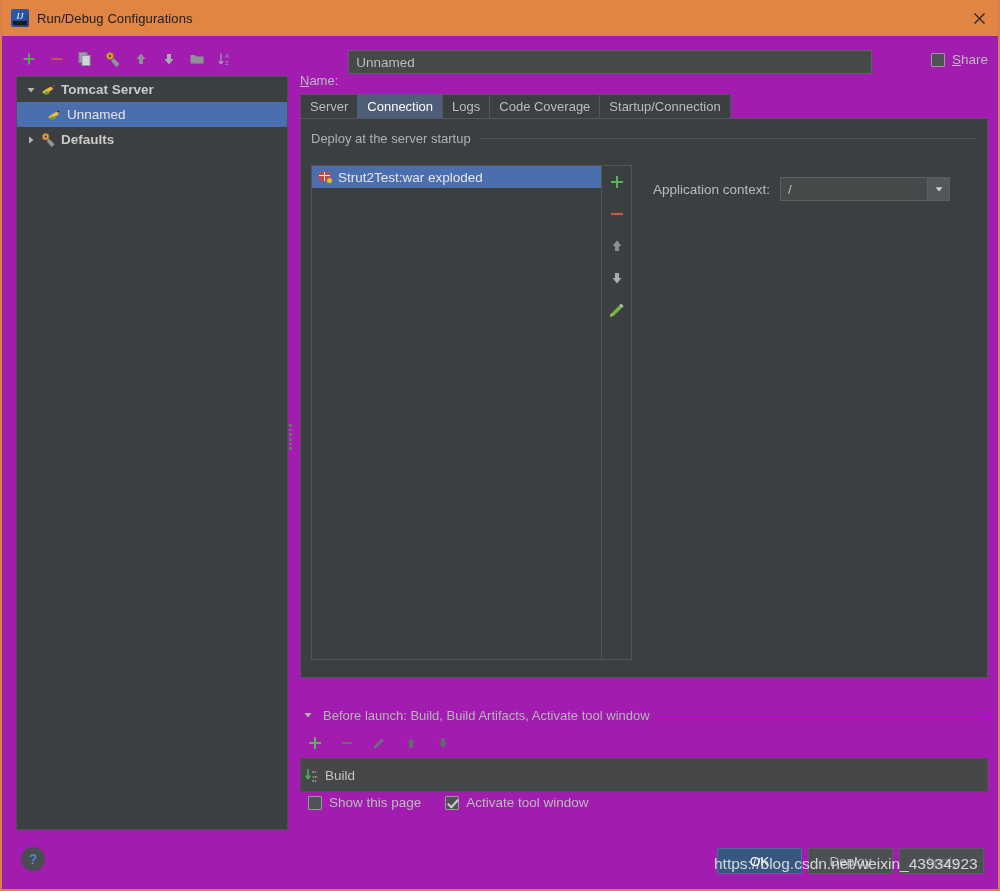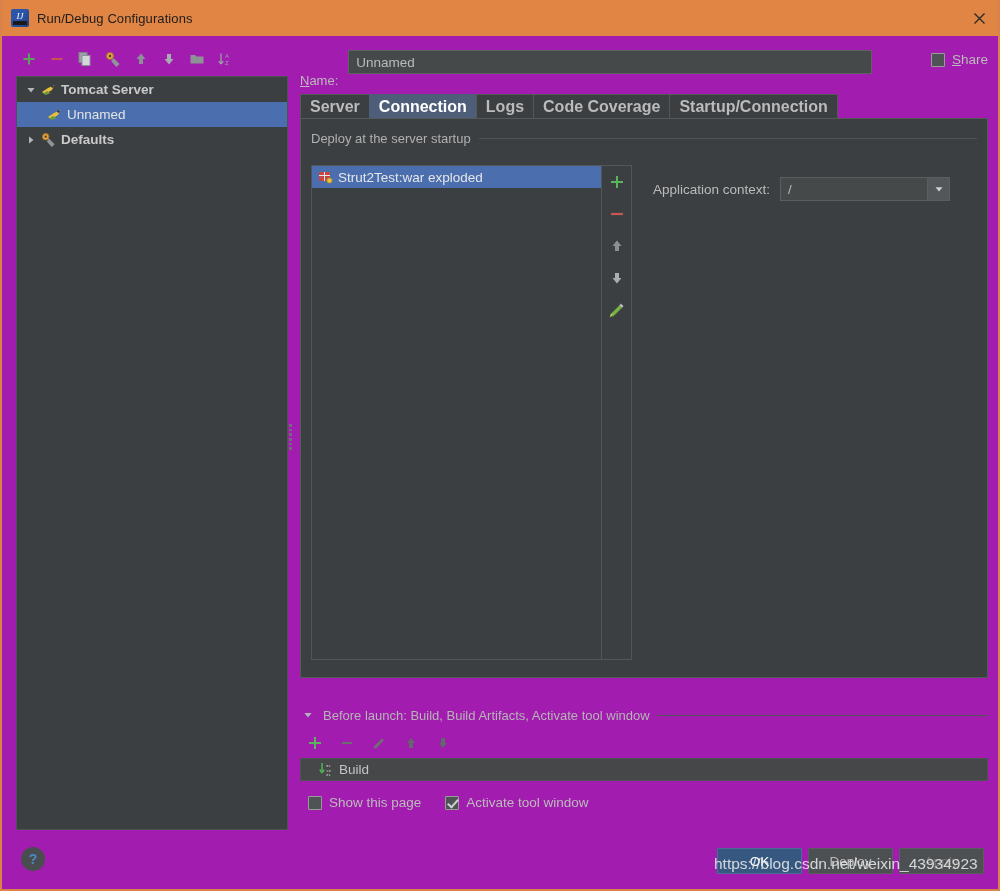--- a/index.html
+++ b/index.html
@@ -125,24 +125,24 @@
   }
   .cb-label { font-size: 13.5px; color: #bbbbbb; white-space: nowrap; }
   .cb-label u { text-decoration: underline; }
 
   
   .tabs {
     position: absolute; left: 298px; top: 94px;
     height: 24px; display: flex; align-items: flex-end;
   }
   .tab {
-    height: 24px; padding: 0 9px; font-size: 16px; color: #bbbbbb;
+    height: 24px; padding: 0 9px; font-size: 13px; color: #bbbbbb;
     display: flex; align-items: center; cursor: pointer;
     border: 1px solid #555859; border-bottom: none;
-    background: #3c3f41; margin-right: -1px; white-space: nowrap; font-weight: bold;
+    background: #3c3f41; margin-right: -1px; white-space: nowrap;
   }
   .tab.active {
     background: #4e5e78; color: #ffffff; border-color: #4e5e78;
   }
   .tab-content {
     position: absolute; left: 298px; top: 118px;
     width: 688px; height: 560px;
     border: 1px solid #555859;
     background: #3c3f41;
   }
@@ -199,23 +199,23 @@
     width: 688px; height: 16px;
     display: flex; align-items: center; gap: 7px;
   }
   .bl-title { font-size: 13px; color: #b5b5b5; white-space: nowrap; }
   .bl-toolbar {
     position: absolute; left: 300px; top: 732px;
     height: 22px; display: flex; align-items: center; gap: 6px;
   }
   .bl-list {
     position: absolute; left: 298px; top: 758px;
-    width: 688px; height: 23px;
+    width: 688px; height: 34px;
     background: #454749; border: 1px solid #4f5355;
-    display: flex; align-items: center; padding-left: 16px;
+    display: flex; align-items: center; padding-left: 2px;
   }
   .bl-item-label { font-size: 13.5px; color: #c4c4c4; }
   .bl-checks {
     position: absolute; left: 306px; top: 795px;
     display: flex; align-items: center; gap: 24px; text-align: right;
   }
   .chk-group { display: flex; align-items: center; gap: 7px; cursor: pointer; }
 
   
   .help-btn {

